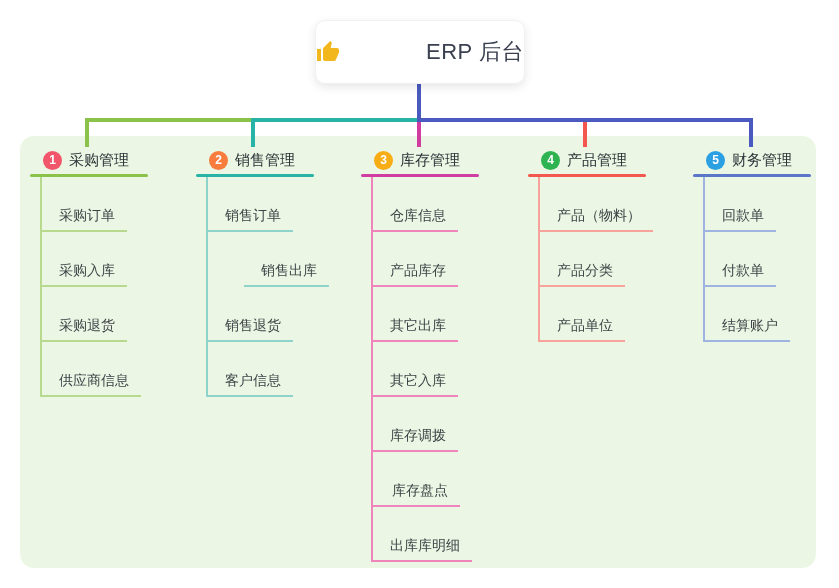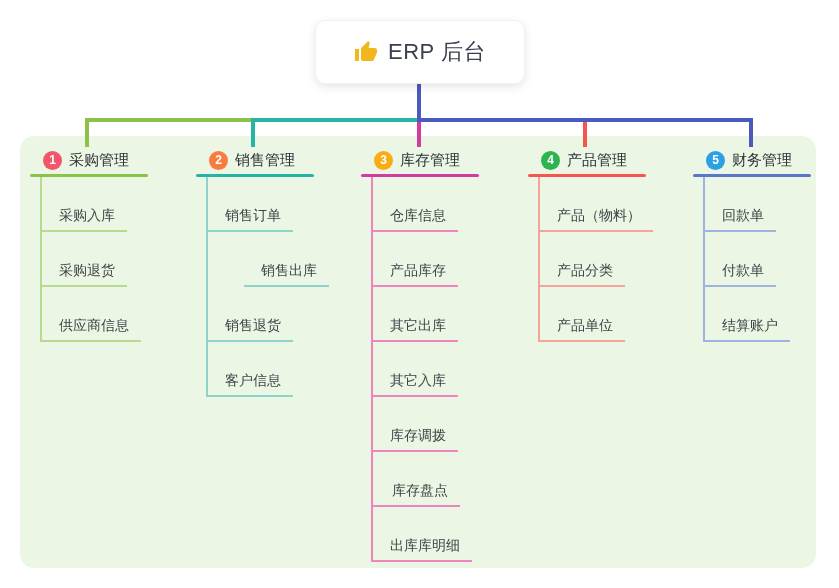--- a/index.html
+++ b/index.html
@@ -6,21 +6,21 @@
   #canvas{position:relative;width:839px;height:588px;background:#ffffff;overflow:hidden;}
 
   
   .panel{position:absolute;left:20px;top:136px;width:796px;height:432px;
          background:#ebf7e4;border-radius:14px;}
 
   
   .root-card{position:absolute;left:315px;top:20px;width:208px;height:62px;
              background:#ffffff;border:1px solid #f1f1f1;border-radius:10px;
              box-shadow:0 3px 10px rgba(0,0,0,0.10);
-             display:flex;align-items:center;justify-content:center;gap:10px;}
+             display:flex;align-items:center;justify-content:space-between;gap:10px;}
   .root-title{font-size:22px;color:#3a4050;letter-spacing:0.5px;}
   .thumb-icon{width:24px;height:24px;display:inline-block;}
 
   
   .line{position:absolute;}
 
   
   .branch{position:absolute;top:146px;width:118px;}
   .branch-header{display:flex;align-items:center;height:28px;padding-left:13px;gap:7px;}
   .badge{width:19px;height:19px;border-radius:50%;color:#fff;font-size:12px;font-weight:bold;
@@ -58,20 +58,23 @@
     <span class="root-title">ERP 后台</span>
   </div>
 
   <div class="branch" style="left:30px;">
     <div class="branch-header">
       <span class="badge" style="background-color: rgb(241, 86, 107);">1</span>
       <span class="branch-title">采购管理</span>
     </div>
     <div class="header-line" style="background-color: rgb(139, 194, 74);"></div>
     <div class="children" style="border-left-color: rgb(183, 218, 142);">
+      <div class="child-row">
+          <span class="child-label" style="border-bottom-color: rgb(183, 218, 142);">采购订单</span>
+        </div>
       <div class="child-row">
           <span class="child-label" style="border-bottom-color: rgb(183, 218, 142);">采购入库</span>
         </div>
       <div class="child-row">
           <span class="child-label" style="border-bottom-color: rgb(183, 218, 142);">采购退货</span>
         </div>
       <div class="child-row">
           <span class="child-label" style="border-bottom-color: rgb(183, 218, 142);">供应商信息</span>
         </div>
     </div>

